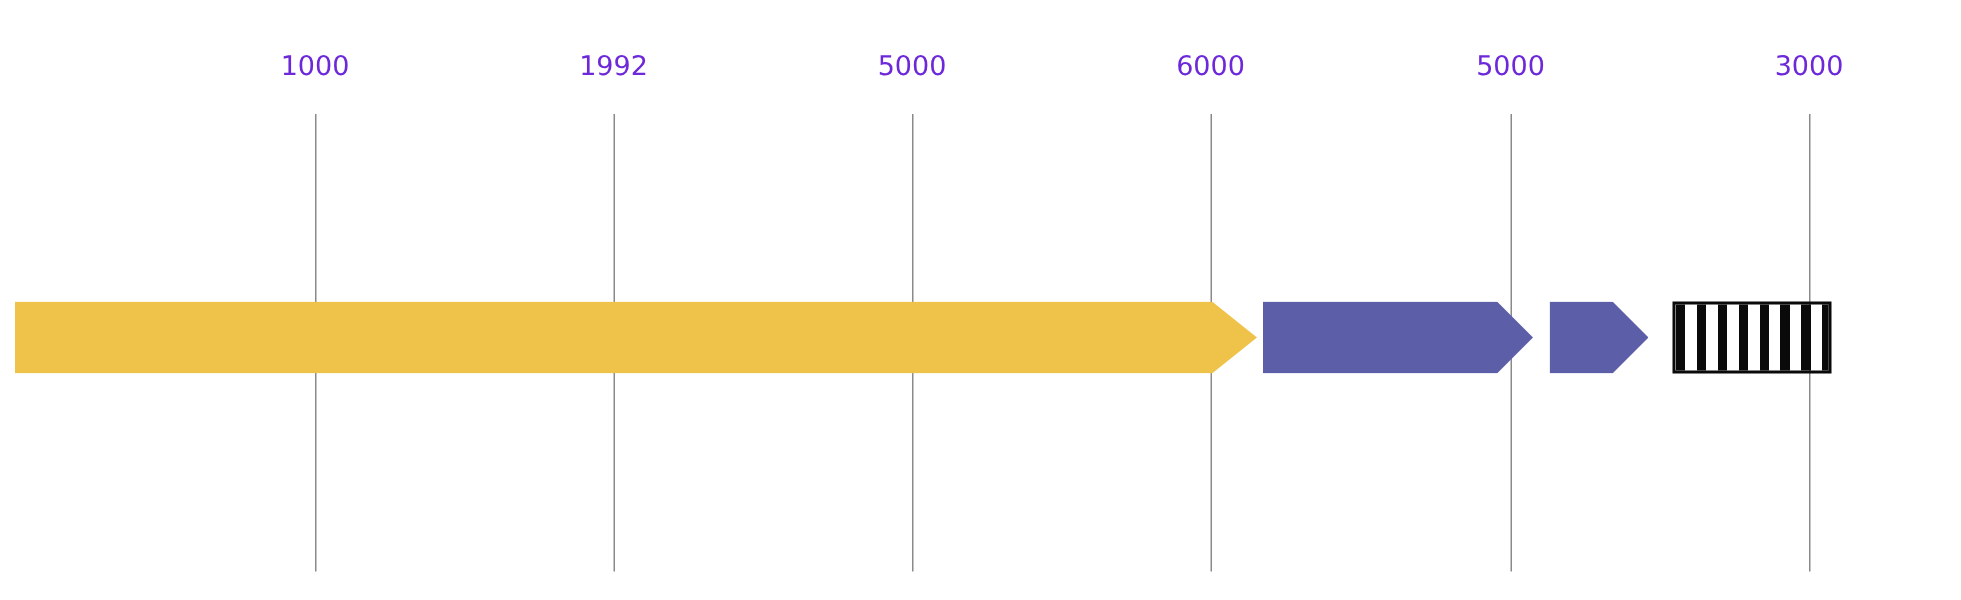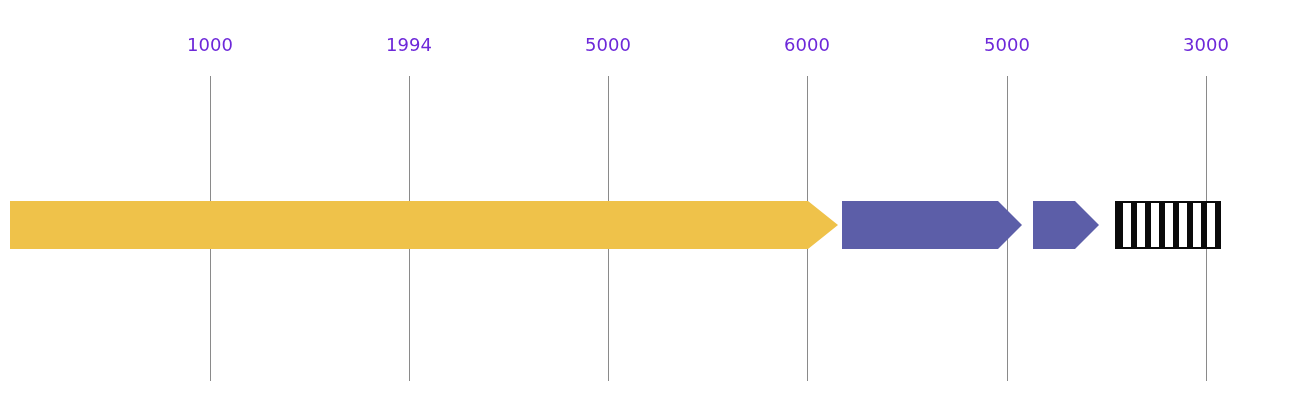--- a/index.html
+++ b/index.html
@@ -51,21 +51,21 @@
     border: 2px solid #0a0a0a;
     box-sizing: border-box;
   }
 </style>
 </head>
 <body>
 
 <div class="canvas">
 
   <div class="tick" style="left:210px">1000</div>
-  <div class="tick" style="left:409px">1994</div>
+  <div class="tick" style="left:409px">1992</div>
   <div class="tick" style="left:608px">5000</div>
   <div class="tick" style="left:807px">6000</div>
   <div class="tick" style="left:1007px">5000</div>
   <div class="tick" style="left:1206px">3000</div>
 
   <div class="gridline" style="left:210px"></div>
   <div class="gridline" style="left:409px"></div>
   <div class="gridline" style="left:608px"></div>
   <div class="gridline" style="left:807px"></div>
   <div class="gridline" style="left:1007px"></div>

